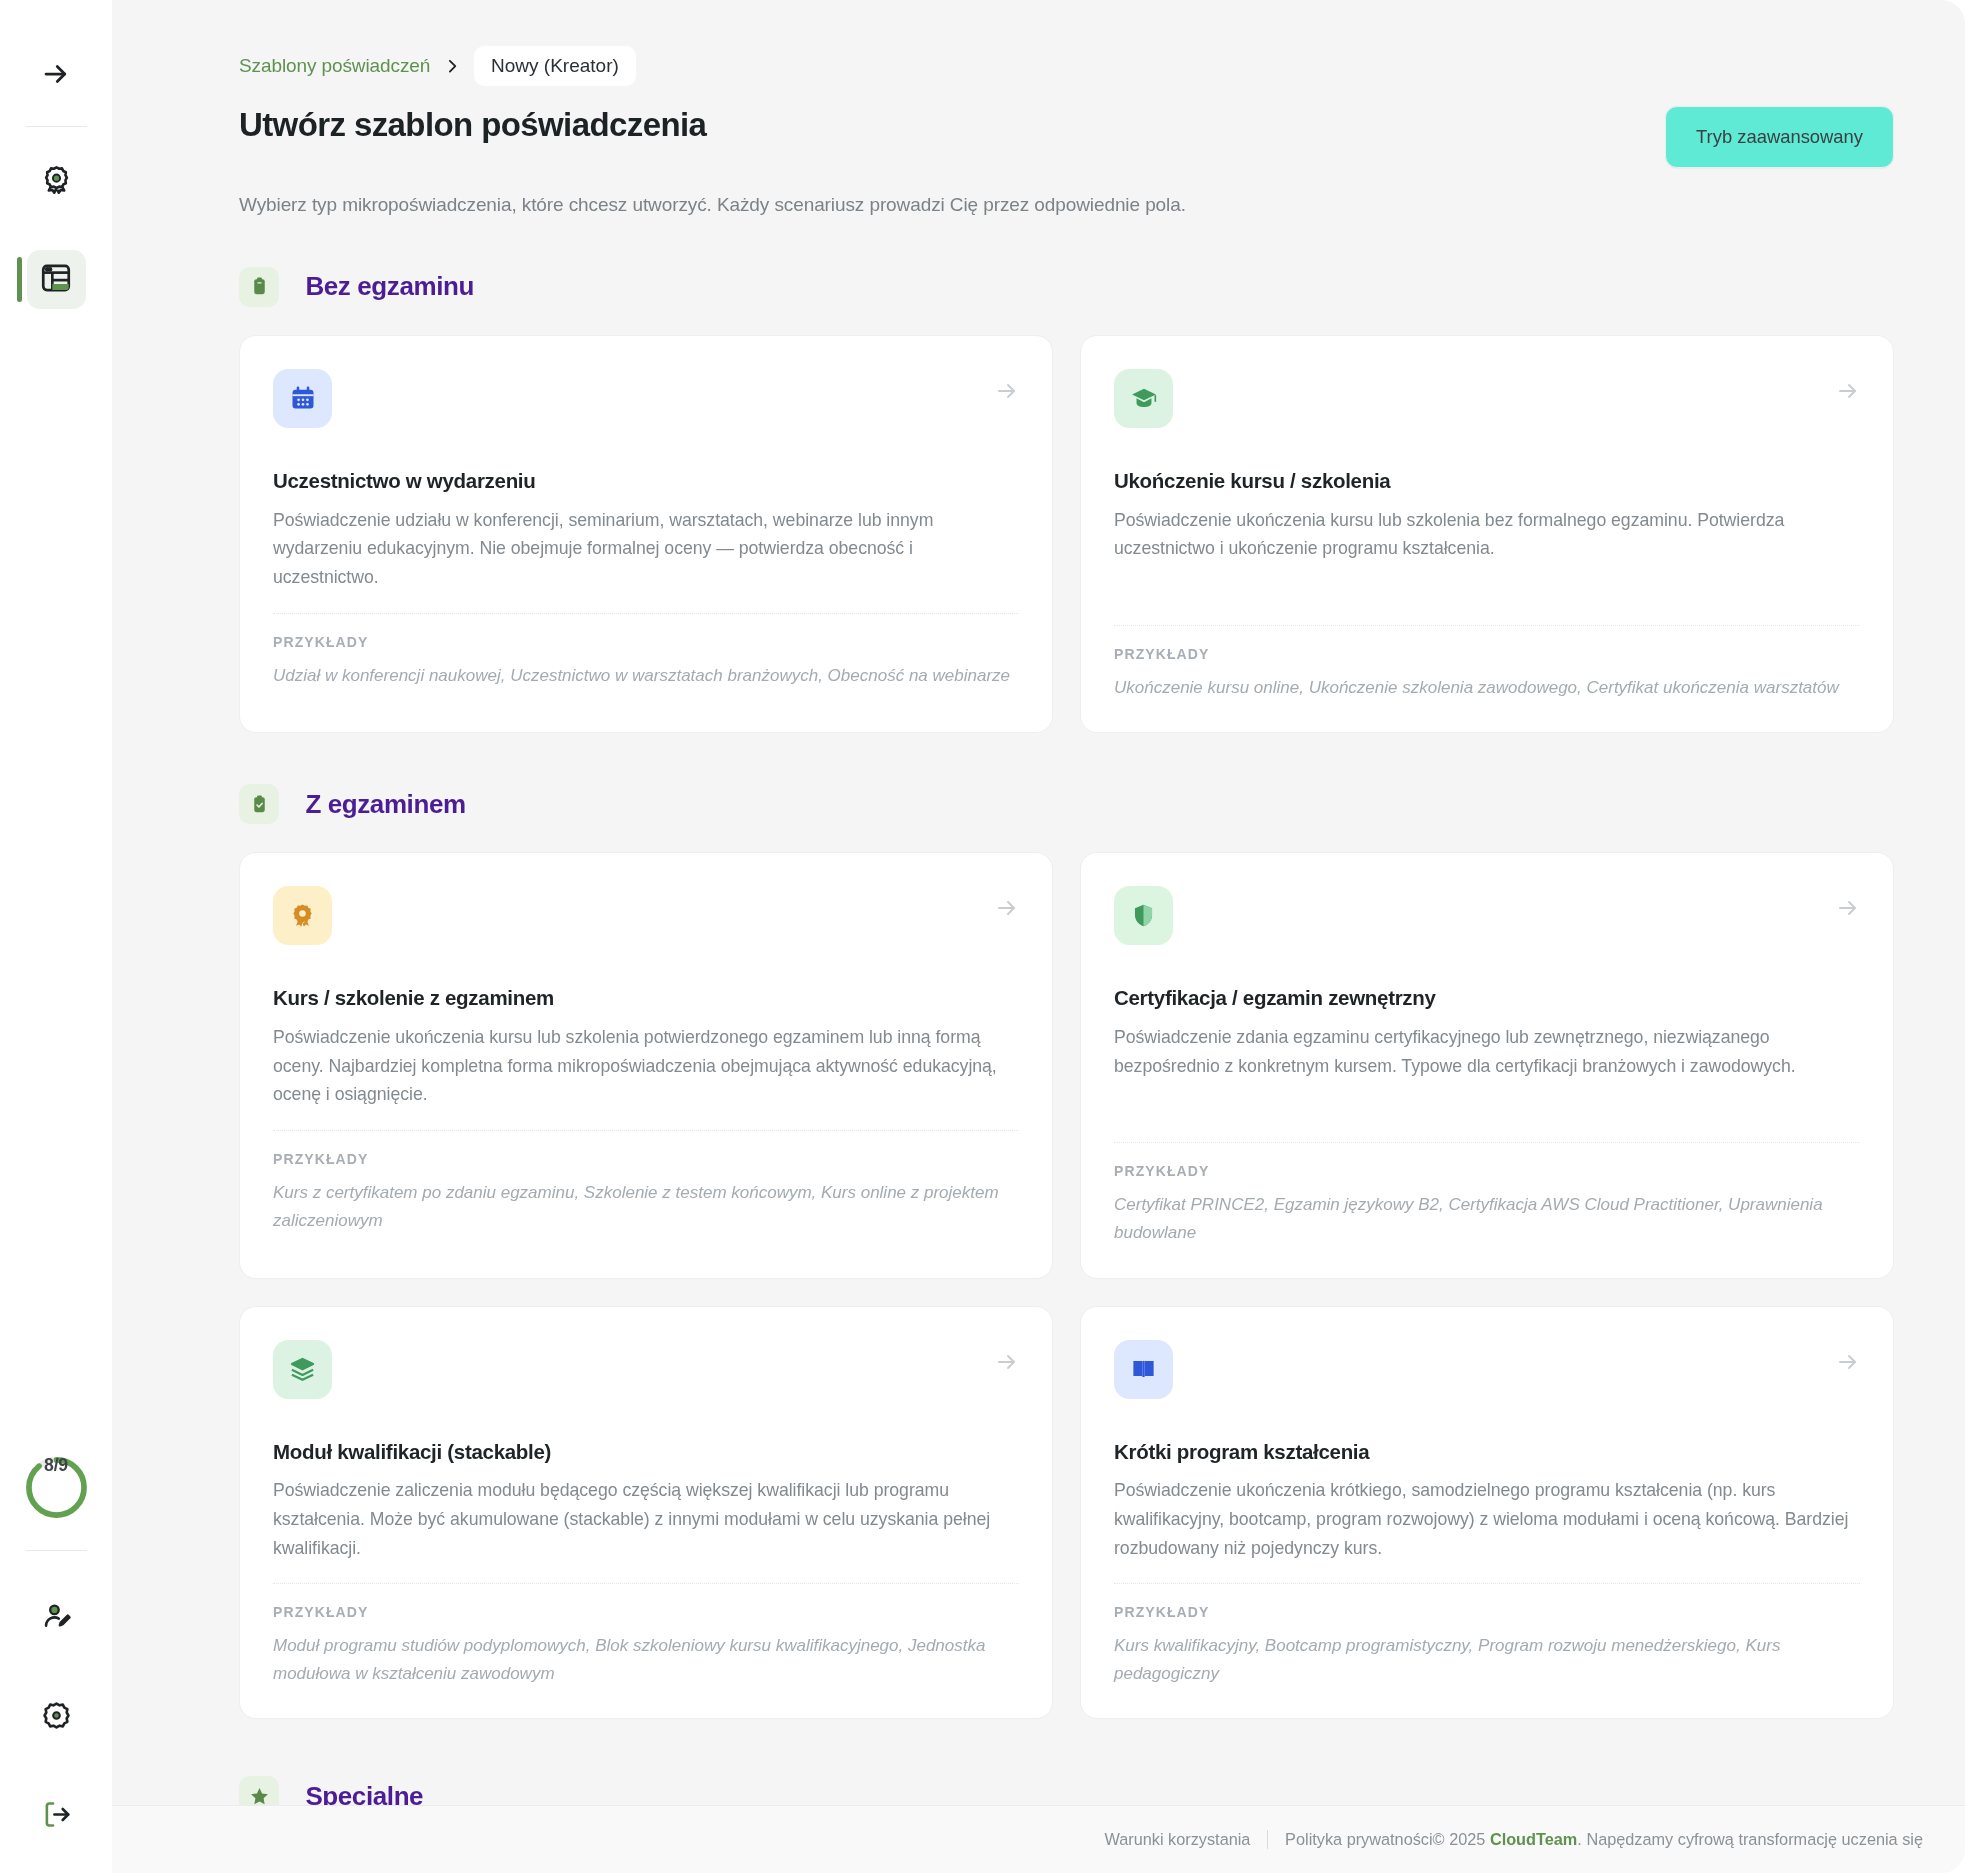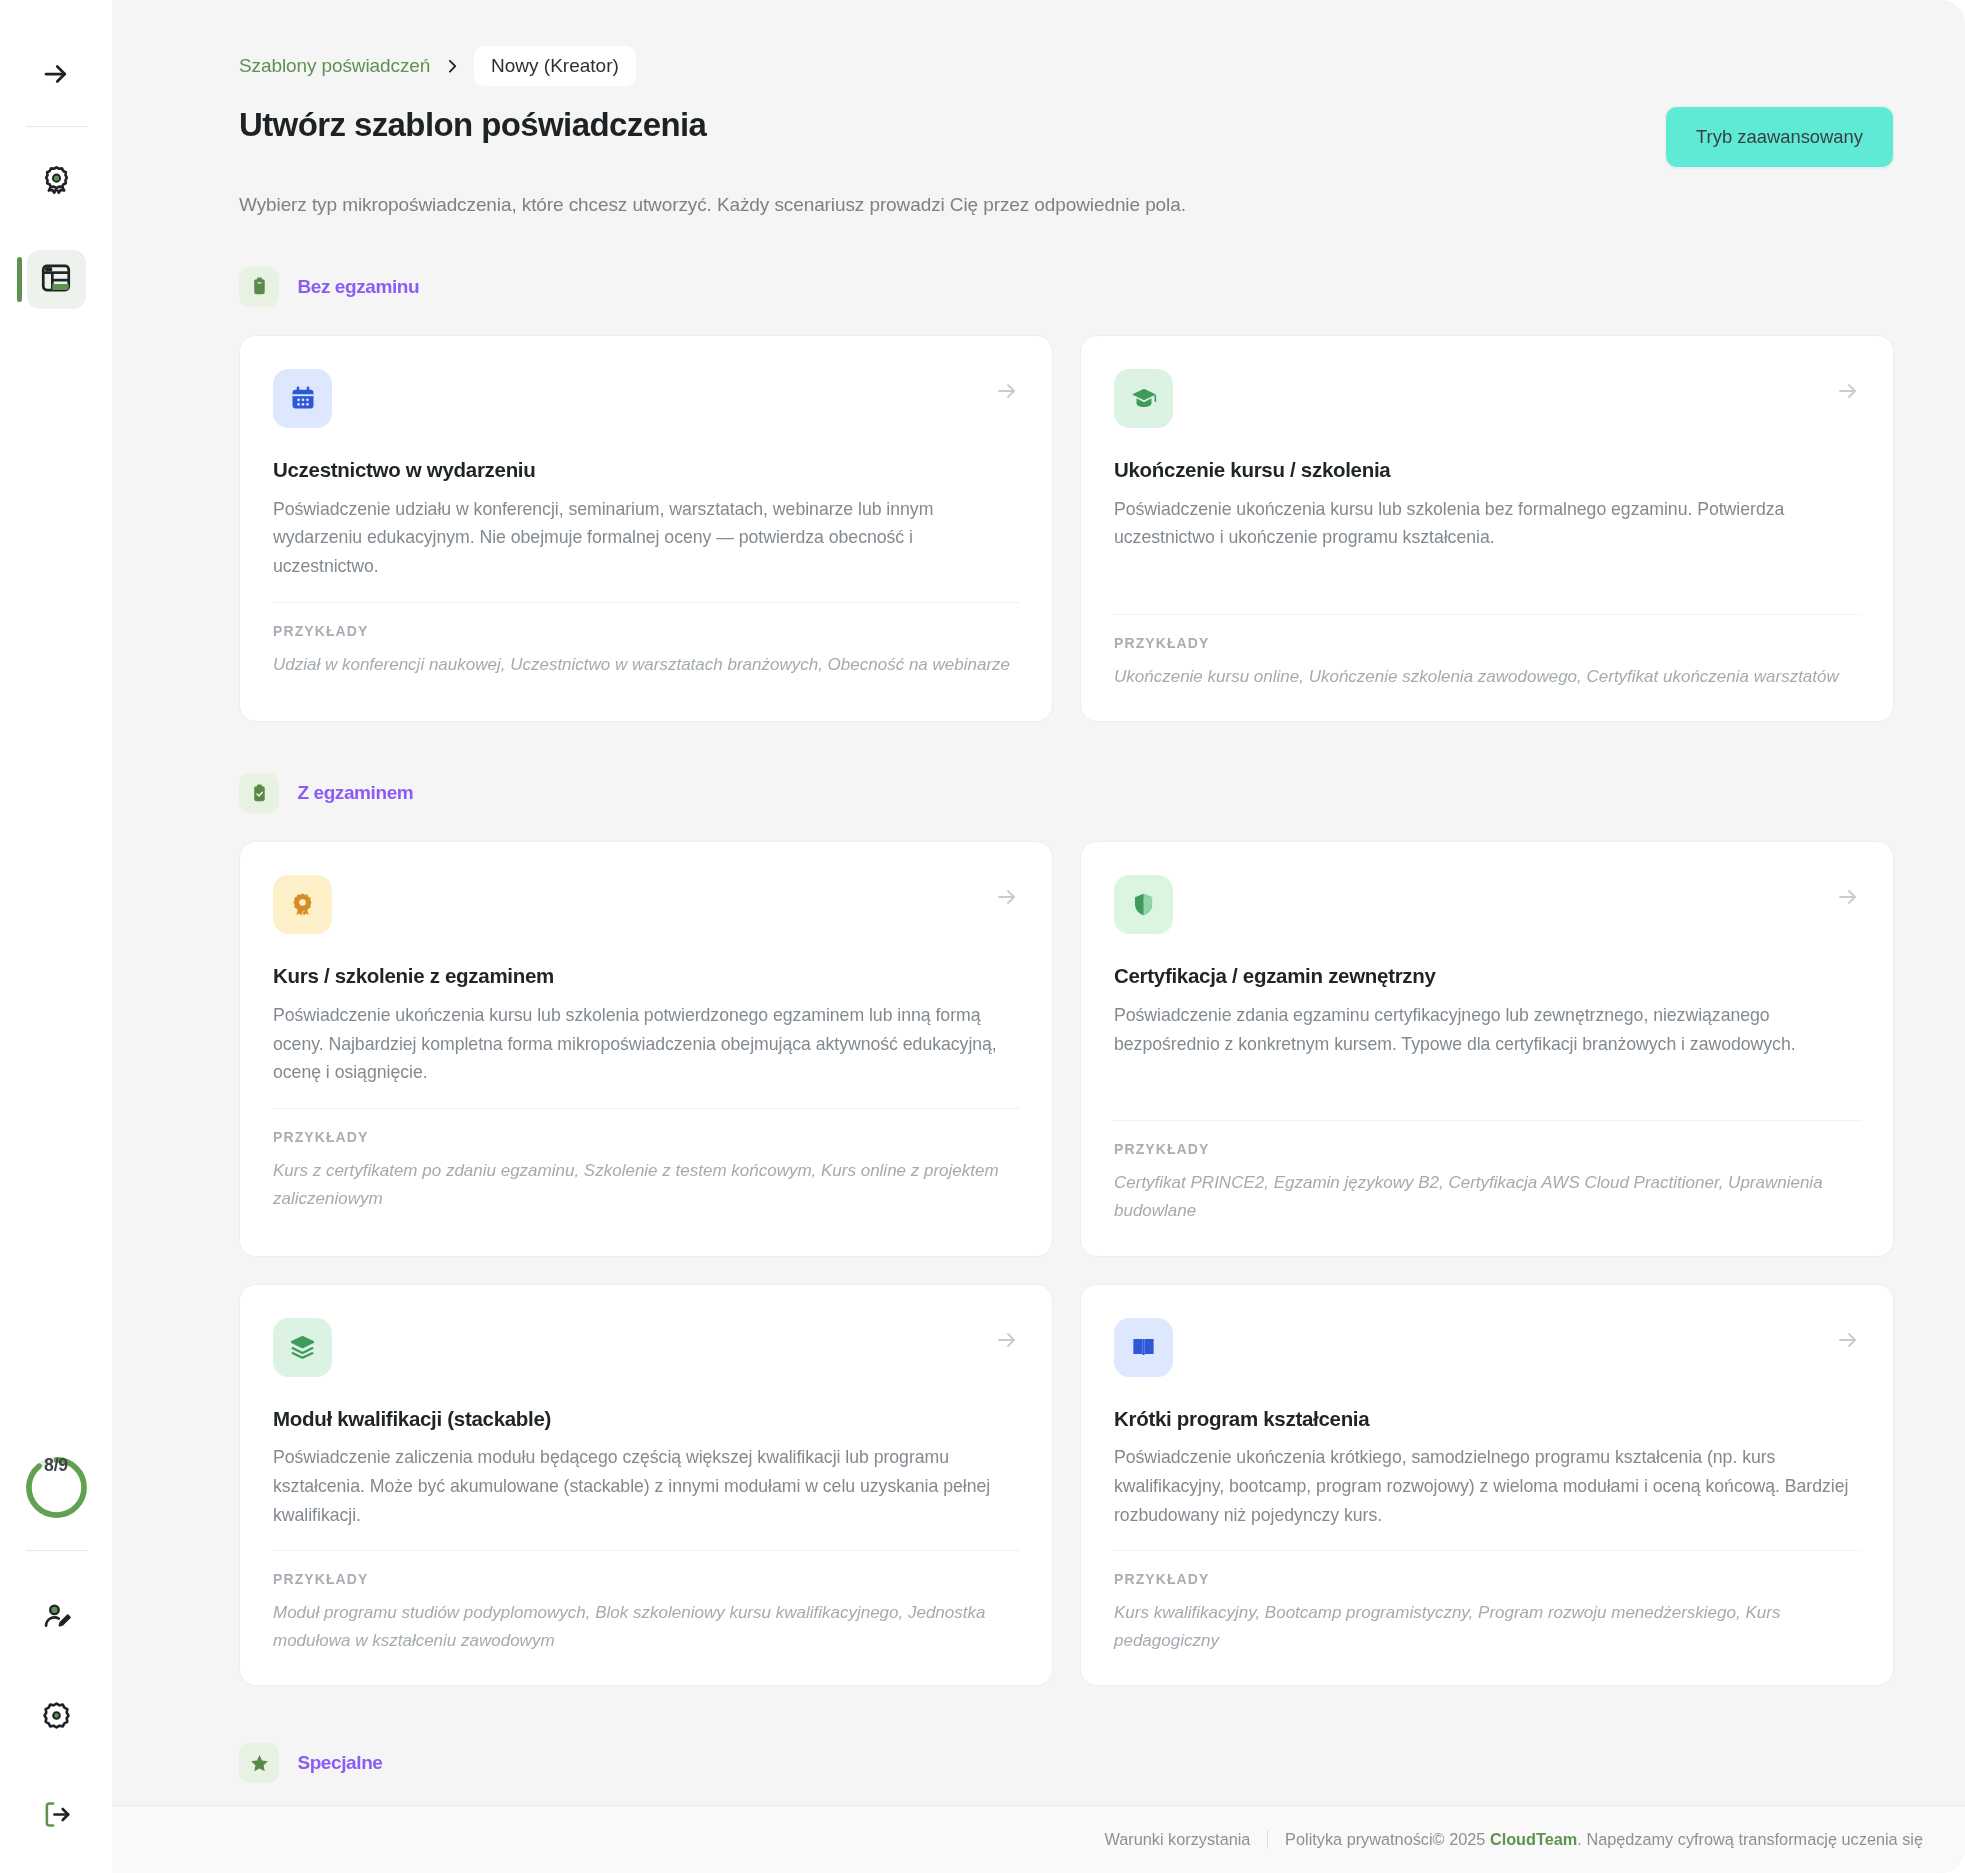--- a/index.html
+++ b/index.html
@@ -152,24 +152,25 @@
     margin-top: 51px;
     margin-bottom: 28px;
   }
   .section-icon {
     width: 40px; height: 40px;
     border-radius: 10.6px;
     background: #e8f2e3;
     display:flex; align-items:center; justify-content:center;
   }
   .section-title {
-    font-size: 19px;
+    font-size: 26px;
     font-weight: 600;
-    color: #8b5cf6;
+    color: #4c1d95;
     letter-spacing: -0.4px;
+    margin-left: 8px;
   }
 
   
   .card-grid {
     display: grid;
     grid-template-columns: 1fr 1fr;
     gap: 27px;
     margin-bottom: 25.5px;
   }
   .type-card {
@@ -183,21 +184,21 @@
   .card-top {
     display:flex; align-items:flex-start; justify-content:space-between;
   }
   .card-icon {
     width: 59px; height: 59px;
     border-radius: 15.6px;
     display:flex; align-items:center; justify-content:center;
   }
   .card-arrow { color: #c9cdd0; margin-top: 10px; }
   .card-title {
-    margin-top: 30px;
+    margin-top: 41px;
     font-size: 20.5px;
     font-weight: 700;
     color: #1f2427;
     letter-spacing: -0.3px;
   }
   .card-desc {
     margin-top: 12.7px;
     font-size: 17.7px;
     line-height: 1.62;
     color: #828a90;

